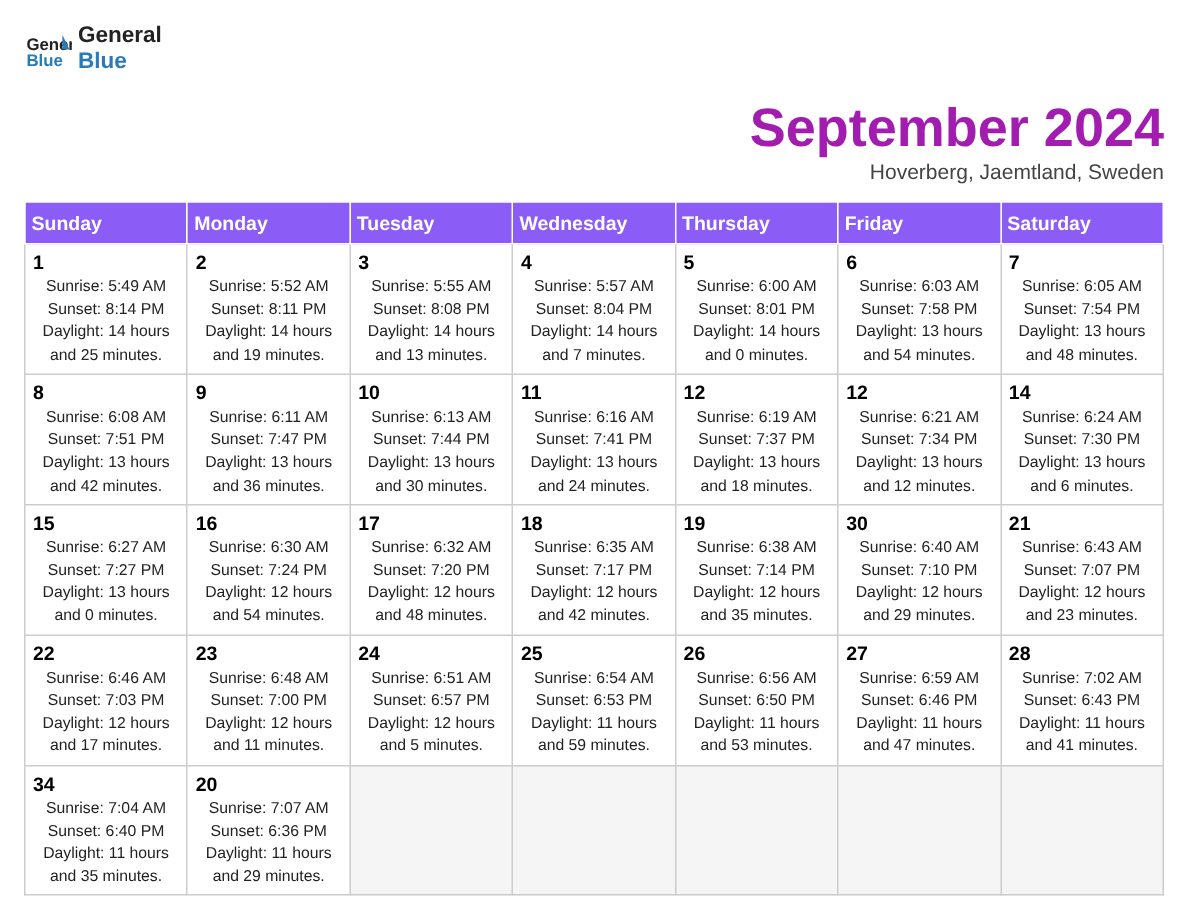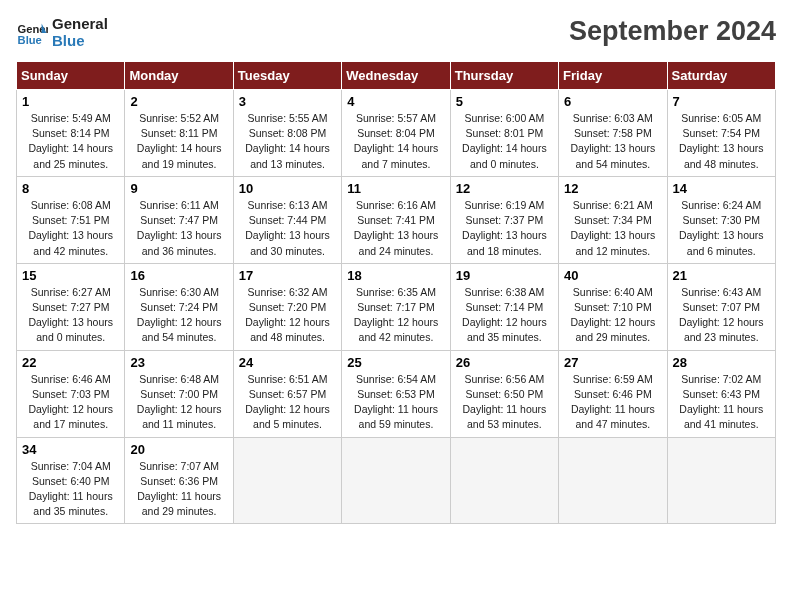--- a/index.html
+++ b/index.html
@@ -22,35 +22,36 @@
       gap: 4px;
     }
     .logo-icon {
       width: 32px;
       height: 32px;
     }
     .title-block {
       text-align: right;
     }
     .month-title {
-      font-size: 27px;
+      font-size: 36px;
       font-weight: bold;
-      color: #404040;
+      color: #a21caf;
+      margin-top: 48px;
     }
     .location {
       font-size: 14px;
       color: #444;
     }
     table {
       width: 100%;
       border-collapse: collapse;
       font-size: 11px;
     }
     th {
-      background-color: #7f1d1d;
+      background-color: #8b5cf6;
       color: #fff;
       padding: 6px 4px;
       text-align: left;
       font-size: 13px;
       font-weight: bold;
       border: 1px solid #fff;
     }
     td {
       border: 1px solid #ccc;
       padding: 4px 5px;
@@ -91,20 +92,21 @@
     </svg>
     <div>
       <div style="font-size:15px;font-weight:bold;line-height:1.1;">
         <span style="color:#222;">General</span>
       </div>
       <div style="font-size:15px;font-weight:bold;color:#2a7ab8;line-height:1.1;">Blue</div>
     </div>
   </div>
   <div class="title-block">
     <div class="month-title">September 2024</div>
+    <div class="location">Hoverberg, Jaemtland, Sweden</div>
   </div>
 </div>
 
 <table>
   <thead>
     <tr>
       <th>Sunday</th>
       <th>Monday</th>
       <th>Tuesday</th>
       <th>Wednesday</th>
@@ -189,21 +191,21 @@
         </td>
         <td>
           <span class="day-num">18</span>
         <div class="day-info">Sunrise: 6:35 AM<br>Sunset: 7:17 PM<br>Daylight: 12 hours and 42 minutes.</div>
         </td>
         <td>
           <span class="day-num">19</span>
         <div class="day-info">Sunrise: 6:38 AM<br>Sunset: 7:14 PM<br>Daylight: 12 hours and 35 minutes.</div>
         </td>
         <td>
-          <span class="day-num">40</span>
+          <span class="day-num">30</span>
         <div class="day-info">Sunrise: 6:40 AM<br>Sunset: 7:10 PM<br>Daylight: 12 hours and 29 minutes.</div>
         </td>
         <td>
           <span class="day-num">21</span>
         <div class="day-info">Sunrise: 6:43 AM<br>Sunset: 7:07 PM<br>Daylight: 12 hours and 23 minutes.</div>
         </td>
       </tr>
       <tr>
         <td>
           <span class="day-num">22</span>

